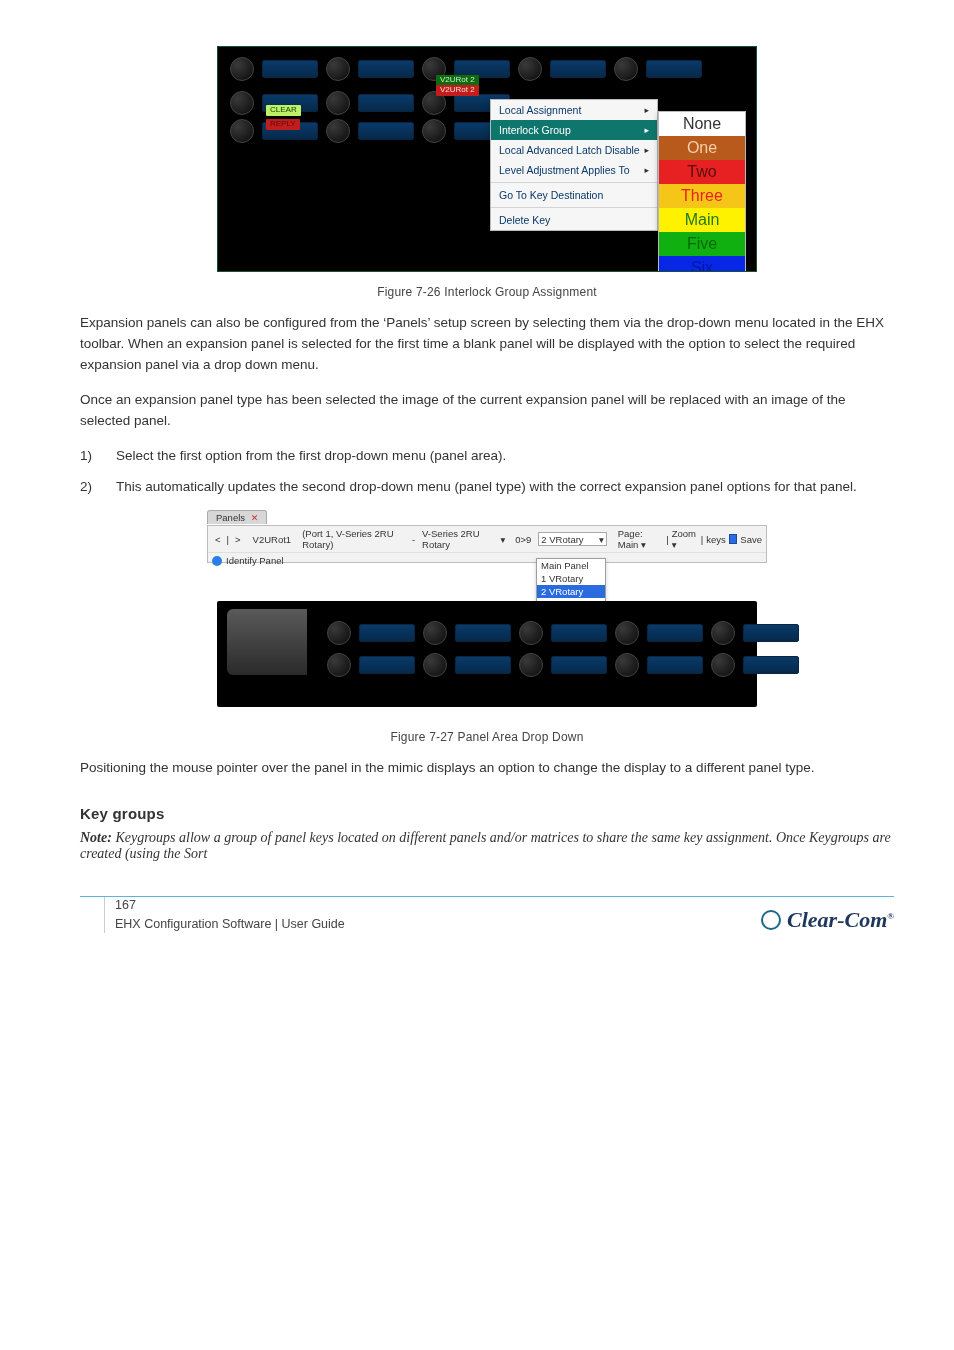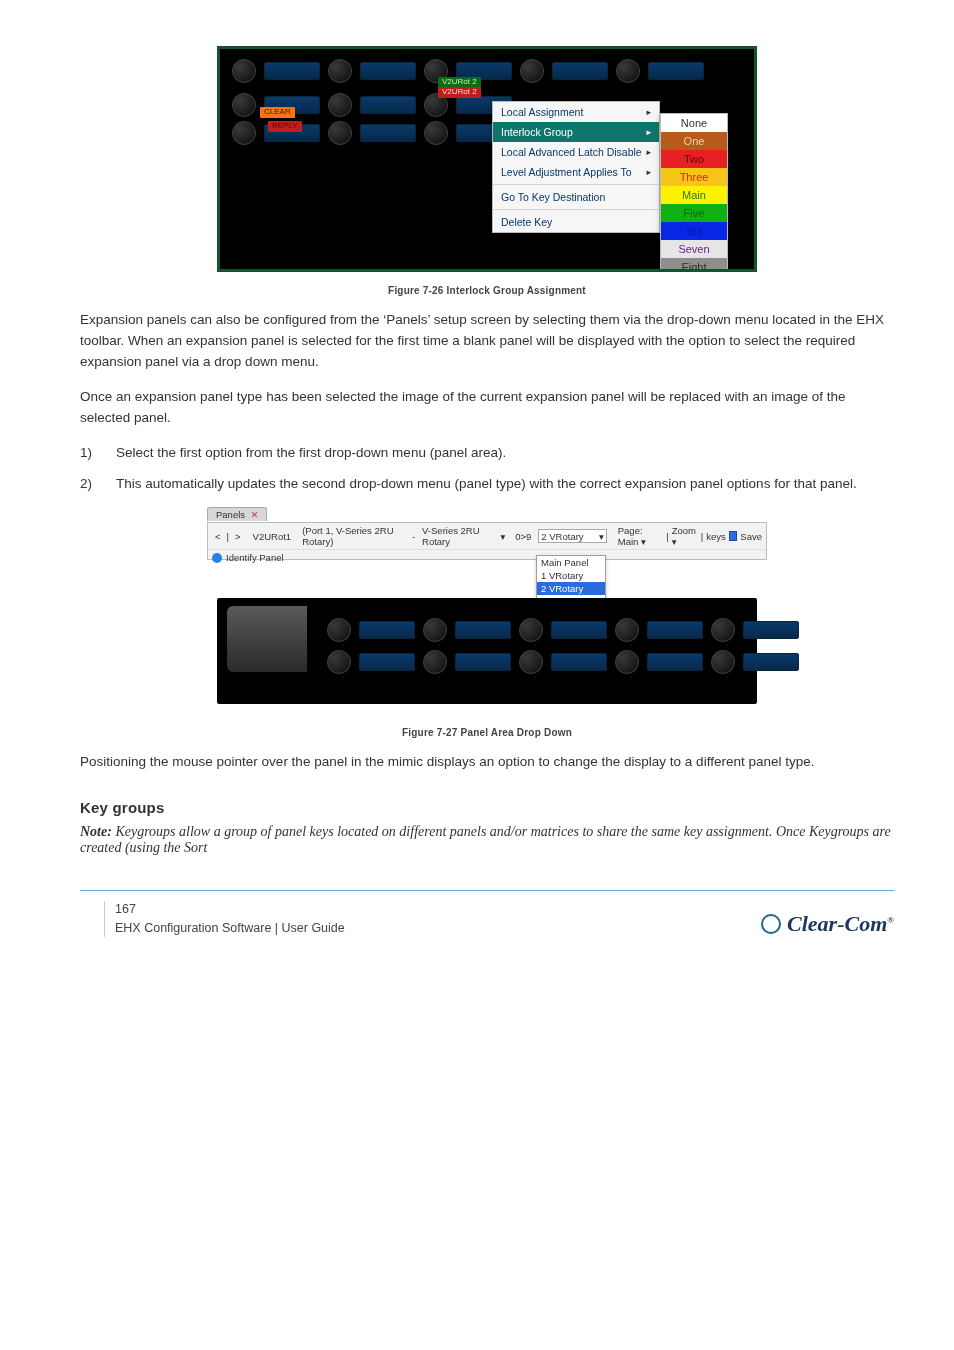--- a/index.html
+++ b/index.html
@@ -1,44 +1,44 @@
 <!DOCTYPE html>
 <html><head>
 <meta charset="utf-8">
 <style>
   * { box-sizing: border-box; margin: 0; padding: 0; }
   html, body { width: 954px; background: #fff; font-family: Arial, sans-serif; color: #333; }
   .page { padding: 40px 60px 30px 80px; }
   .fig-block { margin-bottom: 10px; }
   .fig-img { display: block; margin: 6px auto 8px; position: relative; }
-  .fig-cap { text-align: center; font-weight: 700; font-size: 10px; color: #444; margin-top: 13px; letter-spacing: .2px; }
+  .fig-cap { text-align: center; font-weight: 400; font-size: 12px; color: #444; margin-top: 13px; letter-spacing: .2px; }
   .body-text { font-size: 13.5px; line-height: 1.55; margin: 14px 0; }
   .li { display: flex; font-size: 13.5px; line-height: 1.55; margin: 10px 0 10px 0; }
   .li .num { width: 36px; flex: none; }
   .li .txt { flex: 1; }
   .h3 { font-size: 15px; font-weight: 700; margin: 26px 0 6px 0; letter-spacing: .2px; }
   .note { font-family: "Times New Roman", serif; font-style: italic; font-size: 14px; margin: 8px 0 22px; }
   .note b { font-weight: bold; font-style: italic; }
-  .footer { display: flex; justify-content: space-between; align-items: flex-end; border-top: 1px solid #5fb3d9; padding-top: 10px; margin-top: 34px; }
+  .footer { display: flex; justify-content: space-between; align-items: flex-end; border-top: 1px solid #5fb3d9; padding-top: 0; margin-top: 34px; }
   .footer .left { font-size: 12.5px; color: #444; text-align: left; line-height: 1.35; border-left: 1px solid #ccc; padding-left: 10px; margin-left: 24px; }
   .footer .left .pg { color:#444; margin-bottom:2px; }
 
   
-  .fig26 { width: 540px; height: 226px; background:#000; position: relative; border:3px solid #14532d; overflow:hidden; }
+  .fig26 { width: 540px; height: 226px; background:#000; position: relative; border:1px solid #14532d; overflow:hidden; }
   .strip-row { position:absolute; left:10px; right:10px; height:32px; display:flex; gap:6px; }
   .knob { width:24px; height:24px; border-radius:50%; background: radial-gradient(circle at 30% 30%, #3a3a3a, #0a0a0a); border:1px solid #444; margin:4px 2px; flex:none; }
   .slot { width:56px; height:18px; background: linear-gradient(#083a6a,#06294a); border:1px solid #0b2540; margin:7px 0; border-radius:2px; flex:none; }
   .badge { position:absolute; font-size:8px; padding:1px 4px; line-height:1.1; border-radius:1px; }
   .ctx { position:absolute; top:52px; left:272px; width:168px; background:#f6f6f6; border:1px solid #b9b9b9; font-size:10.5px; box-shadow:0 2px 6px rgba(0,0,0,.25); }
   .ctx .mi { display:flex; justify-content:space-between; align-items:center; padding:4px 8px; color:#09386a; cursor:default; }
   .ctx .mi.hl { background:#0f766e; color:#fff; }
   .ctx .sep { height:1px; background:#d3d3d3; margin:2px 0; }
   .ctx .arrow { font-size:9px; color:#333; }
   .ctx .mi.hl .arrow { color:#fff; }
-  .sub { position:absolute; top:64px; left:440px; width:68px; border:1px solid #b9b9b9; font-size:11px; box-shadow:0 2px 6px rgba(0,0,0,.25); }
+  .sub { position:absolute; top:64px; left:440px; width:88px; border:1px solid #b9b9b9; font-size:16px; box-shadow:0 2px 6px rgba(0,0,0,.25); }
   .sub .si { padding:3px 6px; text-align:center; }
   .c-none  { background:#fff;     color:#333; }
   .c-one   { background:#b85a1b; color:#f4cfae; }
   .c-two   { background:#e72121; color:#5a0d0d; }
   .c-three { background:#f5c518; color:#e92020; }
   .c-four  { background:#fff200; color:#1f7a1f; }
   .c-five  { background:#11b011; color:#046b04; }
   .c-six   { background:#0726e6; color:#0319a2; }
   .c-seven { background:#e5e5e5; color:#6b1f92; }
   .c-eight { background:#8e8e8e; color:#2d2d2d; }
@@ -103,21 +103,21 @@
         <div class="knob"></div>
           <div class="slot"></div>
         <div class="knob"></div>
           <div class="slot"></div>
         <div class="knob"></div>
           <div class="slot"></div>
       </div>
 
       <span class="badge" style="top:28px; left:218px; background:#0f6b0f; color:#c7ecc7;">V2URot 2</span>
       <span class="badge" style="top:38px; left:218px; background:#c21d1d; color:#ffd7d7;">V2URot 2</span>
-      <span class="badge" style="top:58px; left:40px; background:#f97316; color:#0a3a0a;">CLEAR</span>
+      <span class="badge" style="top:58px; left:48px; background:#bef264; color:#0a3a0a;">CLEAR</span>
       <span class="badge" style="top:72px; left:48px; background:#c21d1d; color:#5a0a0a;">REPLY</span>
 
       <div class="ctx">
         <div class="mi">
             <span>Local Assignment</span>
             <span class="arrow">▸</span>
           </div>
         <div class="mi hl">
             <span>Interlock Group</span>
             <span class="arrow">▸</span>

